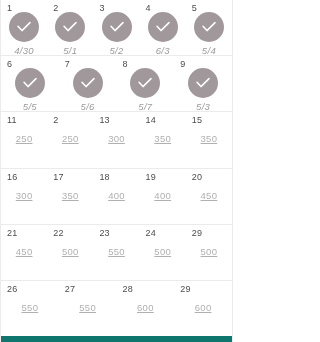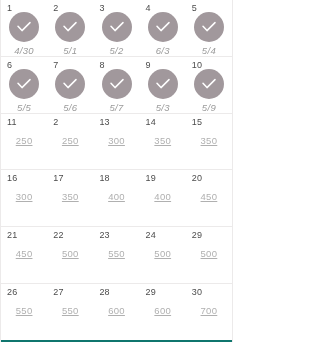--- a/index.html
+++ b/index.html
@@ -25,21 +25,21 @@
     flex-direction: column;
     background: #ffffff;
   }
 
   .cal-row {
     display: flex;
     flex: 1 1 0;
     min-height: 0;
     border-bottom: 1px solid #eceaea;
   }
-  .cal-row.last-row { border-bottom: 2px solid #0f766e; }
+  .cal-row.last-row { border-bottom: 6px solid #0f766e; }
 
   .cal-cell {
     flex: 1 1 20%;
     min-width: 0;
     position: relative;
     box-sizing: border-box;
     display: flex;
     flex-direction: column;
     align-items: center;
   }
@@ -195,31 +195,20 @@
       <span class="day-number">9</span>
       <span class="marker-circle">
         <span class="check-glyph">
           <svg viewBox="0 0 16 12" width="16" height="12">
               <path d="M2 5.2 L6 9.6 L14 1.6" fill="none" stroke="#ffffff" stroke-width="1.5" stroke-linecap="round" stroke-linejoin="round"></path>
             </svg>
         </span>
       </span>
       <span class="cell-label">5/3</span>
     </div>
-    <div class="cal-cell">
-      <span class="day-number">10</span>
-      <span class="marker-circle">
-        <span class="check-glyph">
-          <svg viewBox="0 0 16 12" width="16" height="12">
-              <path d="M2 5.2 L6 9.6 L14 1.6" fill="none" stroke="#ffffff" stroke-width="1.5" stroke-linecap="round" stroke-linejoin="round"></path>
-            </svg>
-        </span>
-      </span>
-      <span class="cell-label">5/9</span>
-    </div>
   </div>
 
   <div class="cal-row row-valued">
     <div class="cal-cell">
       <span class="day-number">11</span>
       <span class="cell-label">250</span>
     </div>
     <div class="cal-cell">
       <span class="day-number">2</span>
       <span class="cell-label">250</span>
@@ -294,19 +283,15 @@
       <span class="cell-label">550</span>
     </div>
     <div class="cal-cell">
       <span class="day-number">28</span>
       <span class="cell-label">600</span>
     </div>
     <div class="cal-cell">
       <span class="day-number">29</span>
       <span class="cell-label">600</span>
     </div>
-    <div class="cal-cell">
-      <span class="day-number">30</span>
-      <span class="cell-label">700</span>
-    </div>
   </div>
 
 </div>
 
 </body></html>

